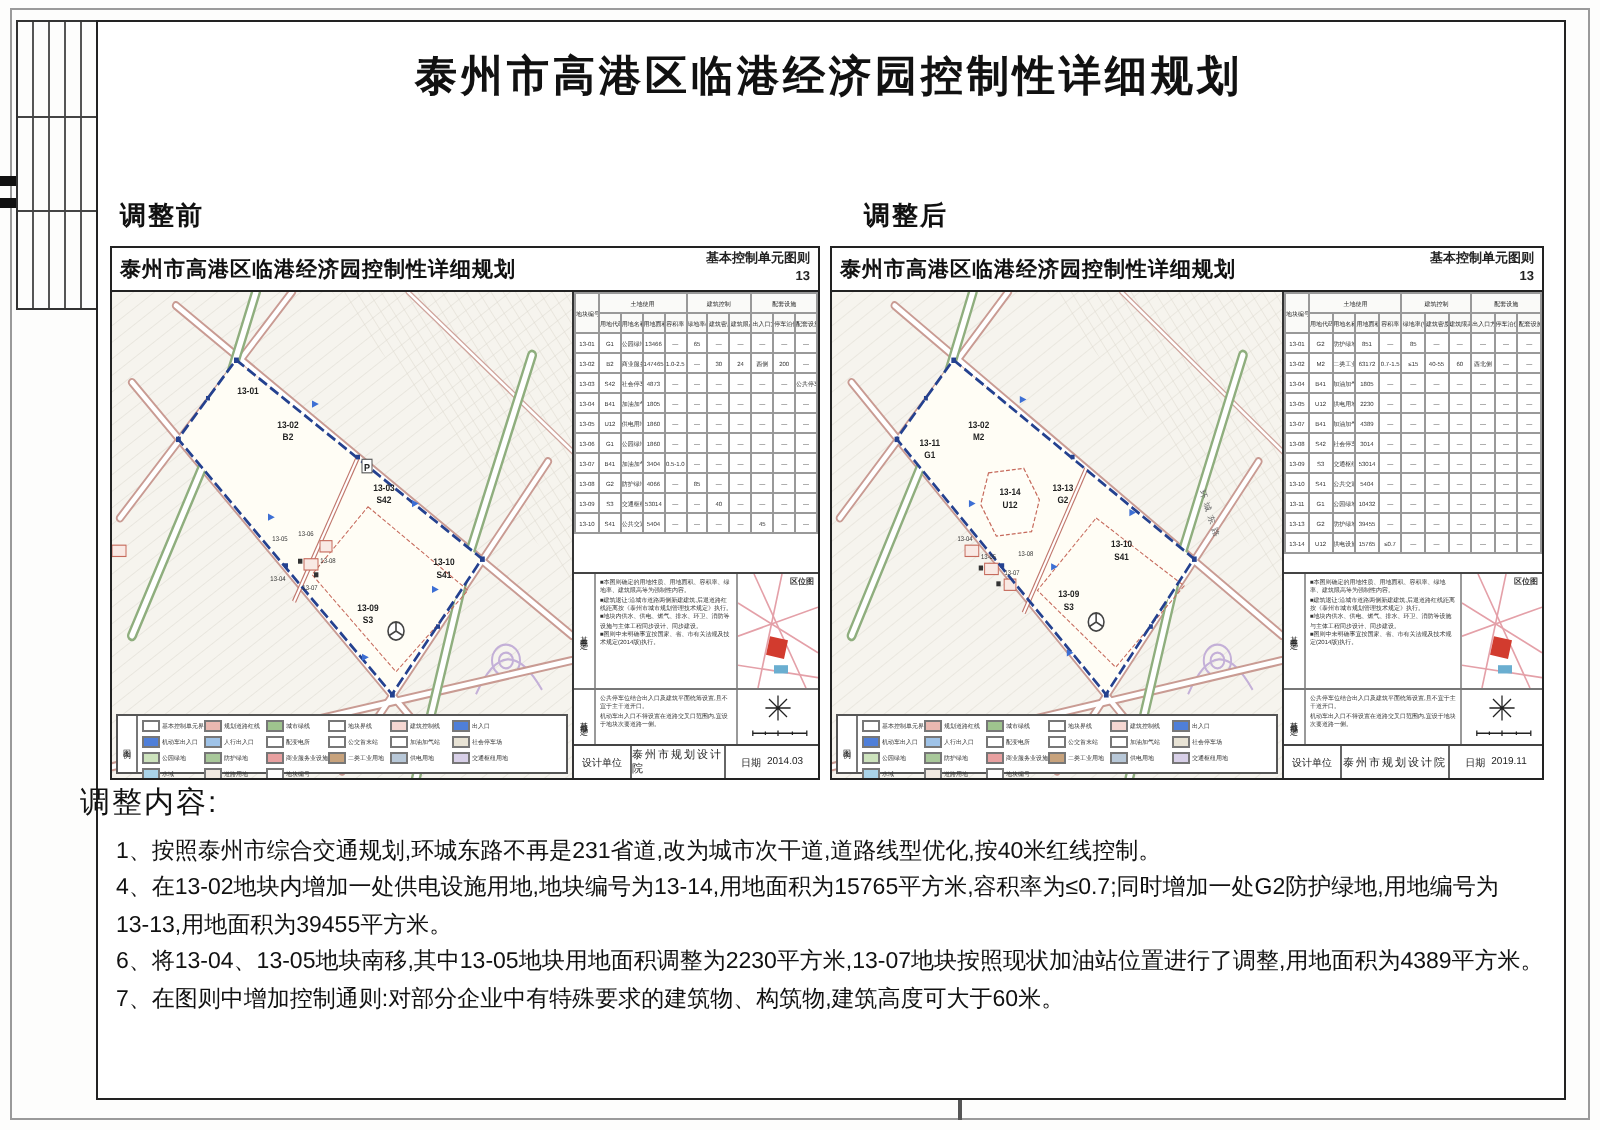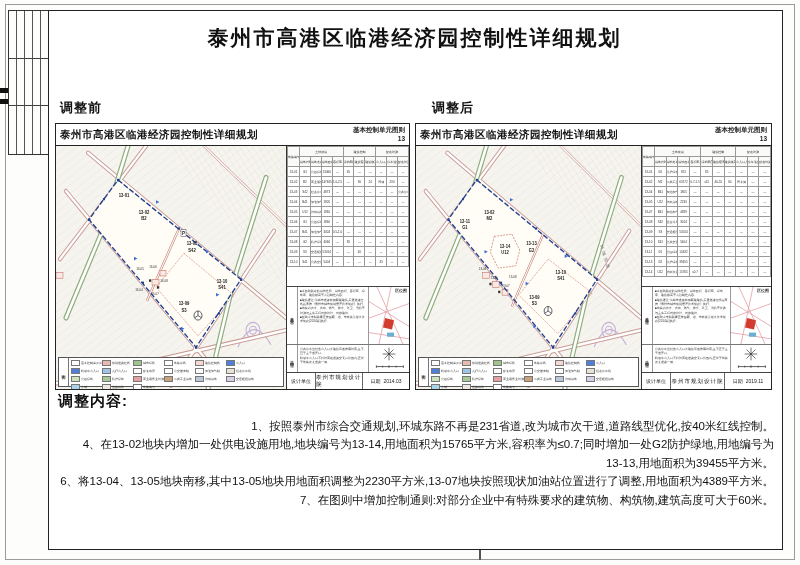--- a/index.html
+++ b/index.html
@@ -48,22 +48,22 @@
   .reg-text{flex:1;padding:2px;font-size:3px;line-height:1.45;color:#333;overflow:hidden;}
   .reg-line{white-space:normal;}
   .mini-cell{width:40px;border-left:0.6px solid #999;position:relative;flex:none;}
   .mini-title{position:absolute;top:1px;right:2px;font-size:4px;font-weight:bold;color:#333;z-index:2;}
   .title-bar{height:16px;border-top:1px solid #444;display:flex;align-items:stretch;font-size:5px;color:#222;}
   .tb-cell{display:flex;align-items:center;justify-content:center;}
   .tb-label{width:28px;border-right:0.8px solid #666;}
   .tb-name{flex:1;font-size:5.5px;letter-spacing:1px;}
   .tb-date{width:46px;border-left:0.8px solid #666;gap:3px;}
   
-  .adj-heading{position:absolute;left:58px;top:392px;font-size:15px;font-weight:bold;letter-spacing:1px;}
-  .adj-list{position:absolute;left:58px;top:417px;width:716px;font-size:11.5px;line-height:1.6;color:#111;text-align:right;}
+  .adj-heading{position:absolute;left:40px;top:392px;font-size:15px;font-weight:normal;letter-spacing:1px;}
+  .adj-list{position:absolute;left:58px;top:417px;width:716px;font-size:11.5px;line-height:1.6;color:#111;}
   .adj-line{white-space:pre-wrap;}
 </style>
 </head>
 <body>
 
 <div class="page">
   <div class="outer-border"></div>
 
   <div class="bind-strip">
     <div class="strip-div" style="top:47px"></div>

